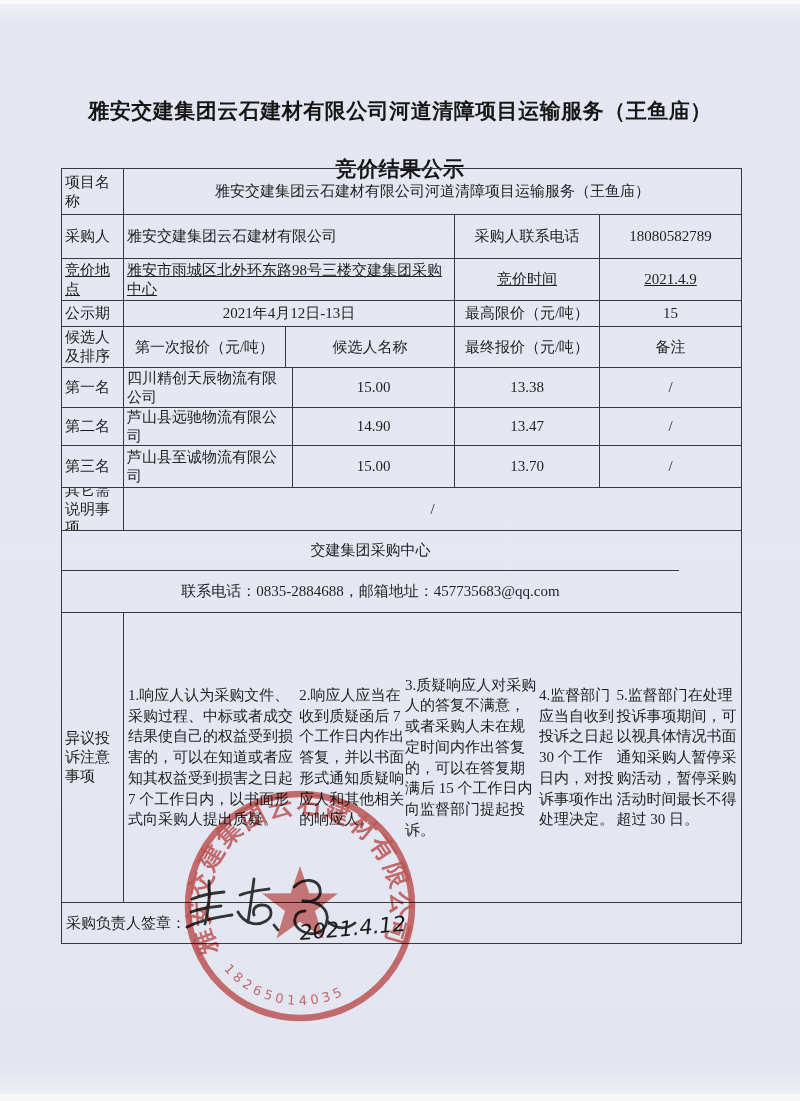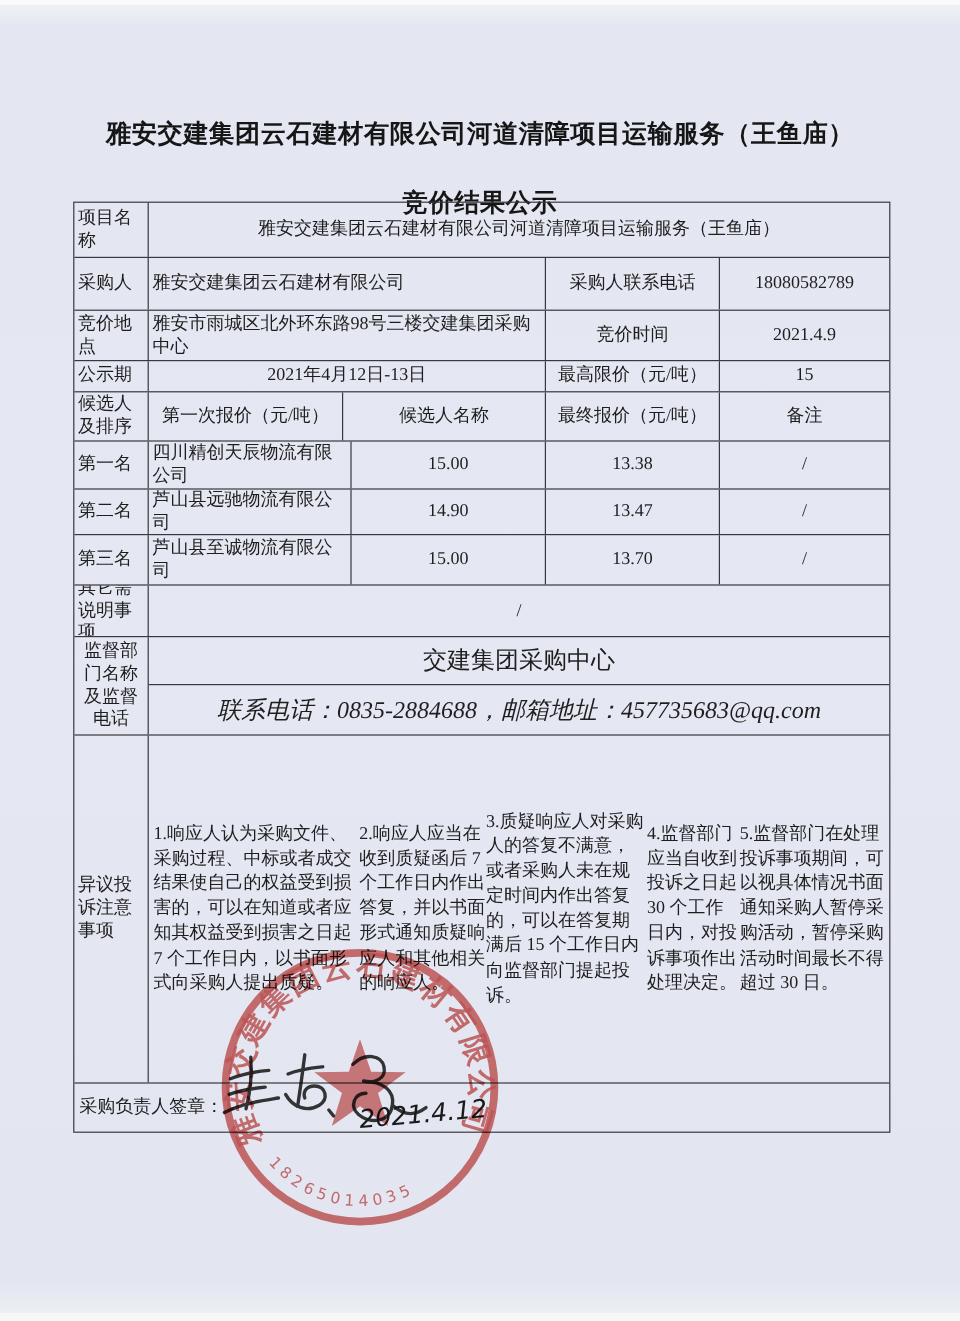--- a/index.html
+++ b/index.html
@@ -37,28 +37,28 @@
   .cell.lab { justify-content:flex-start; text-align:left; padding-left:3px; padding-right:1px; }
   .cell.lab-c { text-align:center; padding-left:2px; padding-right:2px; }
   .cell.left { justify-content:flex-start; text-align:left; }
 
   
   .w-lab { width:62px; }  .w-c2 { width:169px; } .w-c3 { width:162px; }
   .w-c4 { width:145px; }  .w-c5 { width:141px; }
   .w-v23 { width:331px; } .w-rest { width:617px; }
 
   
-  .h-r1{height:46px;justify-content:center;} .h-r2{height:44px;} .h-r3{height:42px;} .h-r4{height:26px;}
+  .h-r1{height:46px;justify-content:center;} .h-r2{height:44px;} .h-r3{height:42px;text-decoration:underline;} .h-r4{height:26px;}
   .h-r5{height:41px;} .h-r6{height:40px;} .h-r7{height:38px;} .h-r8{height:42px;}
   .h-r9{height:43px;} .h-r10{height:82px;} .h-r11{height:290px;} .h-r12{height:40px;}
 
   .sup-col { width:617px; display:flex; flex-direction:column; }
-  .sup-col > .sub { box-sizing:border-box; display:flex; align-items:center; justify-content:center; font-size:20px; }
+  .sup-col > .sub { box-sizing:border-box; display:flex; align-items:center; justify-content:center; font-size:15px; }
   .sup-col > .sub1 { height:40px; border-bottom:1px solid #39393d; }
-  .sup-col > .sub2 { height:41px;font-style:italic; }
+  .sup-col > .sub2 { height:41px; }
 
   .obj-text {
     width:617px; display:flex; flex-direction:row; justify-content:center;
     font-size:15px; line-height:1.38; text-align:left; padding:0 4px; box-sizing:border-box;
     border-right:none;
   }
   .obj-text p { margin:0; }
 
   .sig-row { padding-left:4px; justify-content:flex-start; text-align:left; }
 
@@ -137,21 +137,20 @@
       <div class="cell w-c4">13.70</div>
       <div class="cell w-c5">/</div>
     </div>
 
     <div class="row h-r9">
       <div class="cell lab w-lab">其它需说明事项</div>
       <div class="cell w-rest">/</div>
     </div>
 
     <div class="row h-r10">
-      <div class="cell lab-c w-lab">监督部门名称及监督电话</div>
       <div class="sup-col">
         <div class="sub sub1">交建集团采购中心</div>
         <div class="sub sub2">联系电话：0835-2884688，邮箱地址：457735683@qq.com</div>
       </div>
     </div>
 
     <div class="row h-r11">
       <div class="cell lab w-lab">异议投诉注意事项</div>
       <div class="cell obj-text">
         <p>1.响应人认为采购文件、采购过程、中标或者成交结果使自己的权益受到损害的，可以在知道或者应知其权益受到损害之日起 7 个工作日内，以书面形式向采购人提出质疑。</p>

